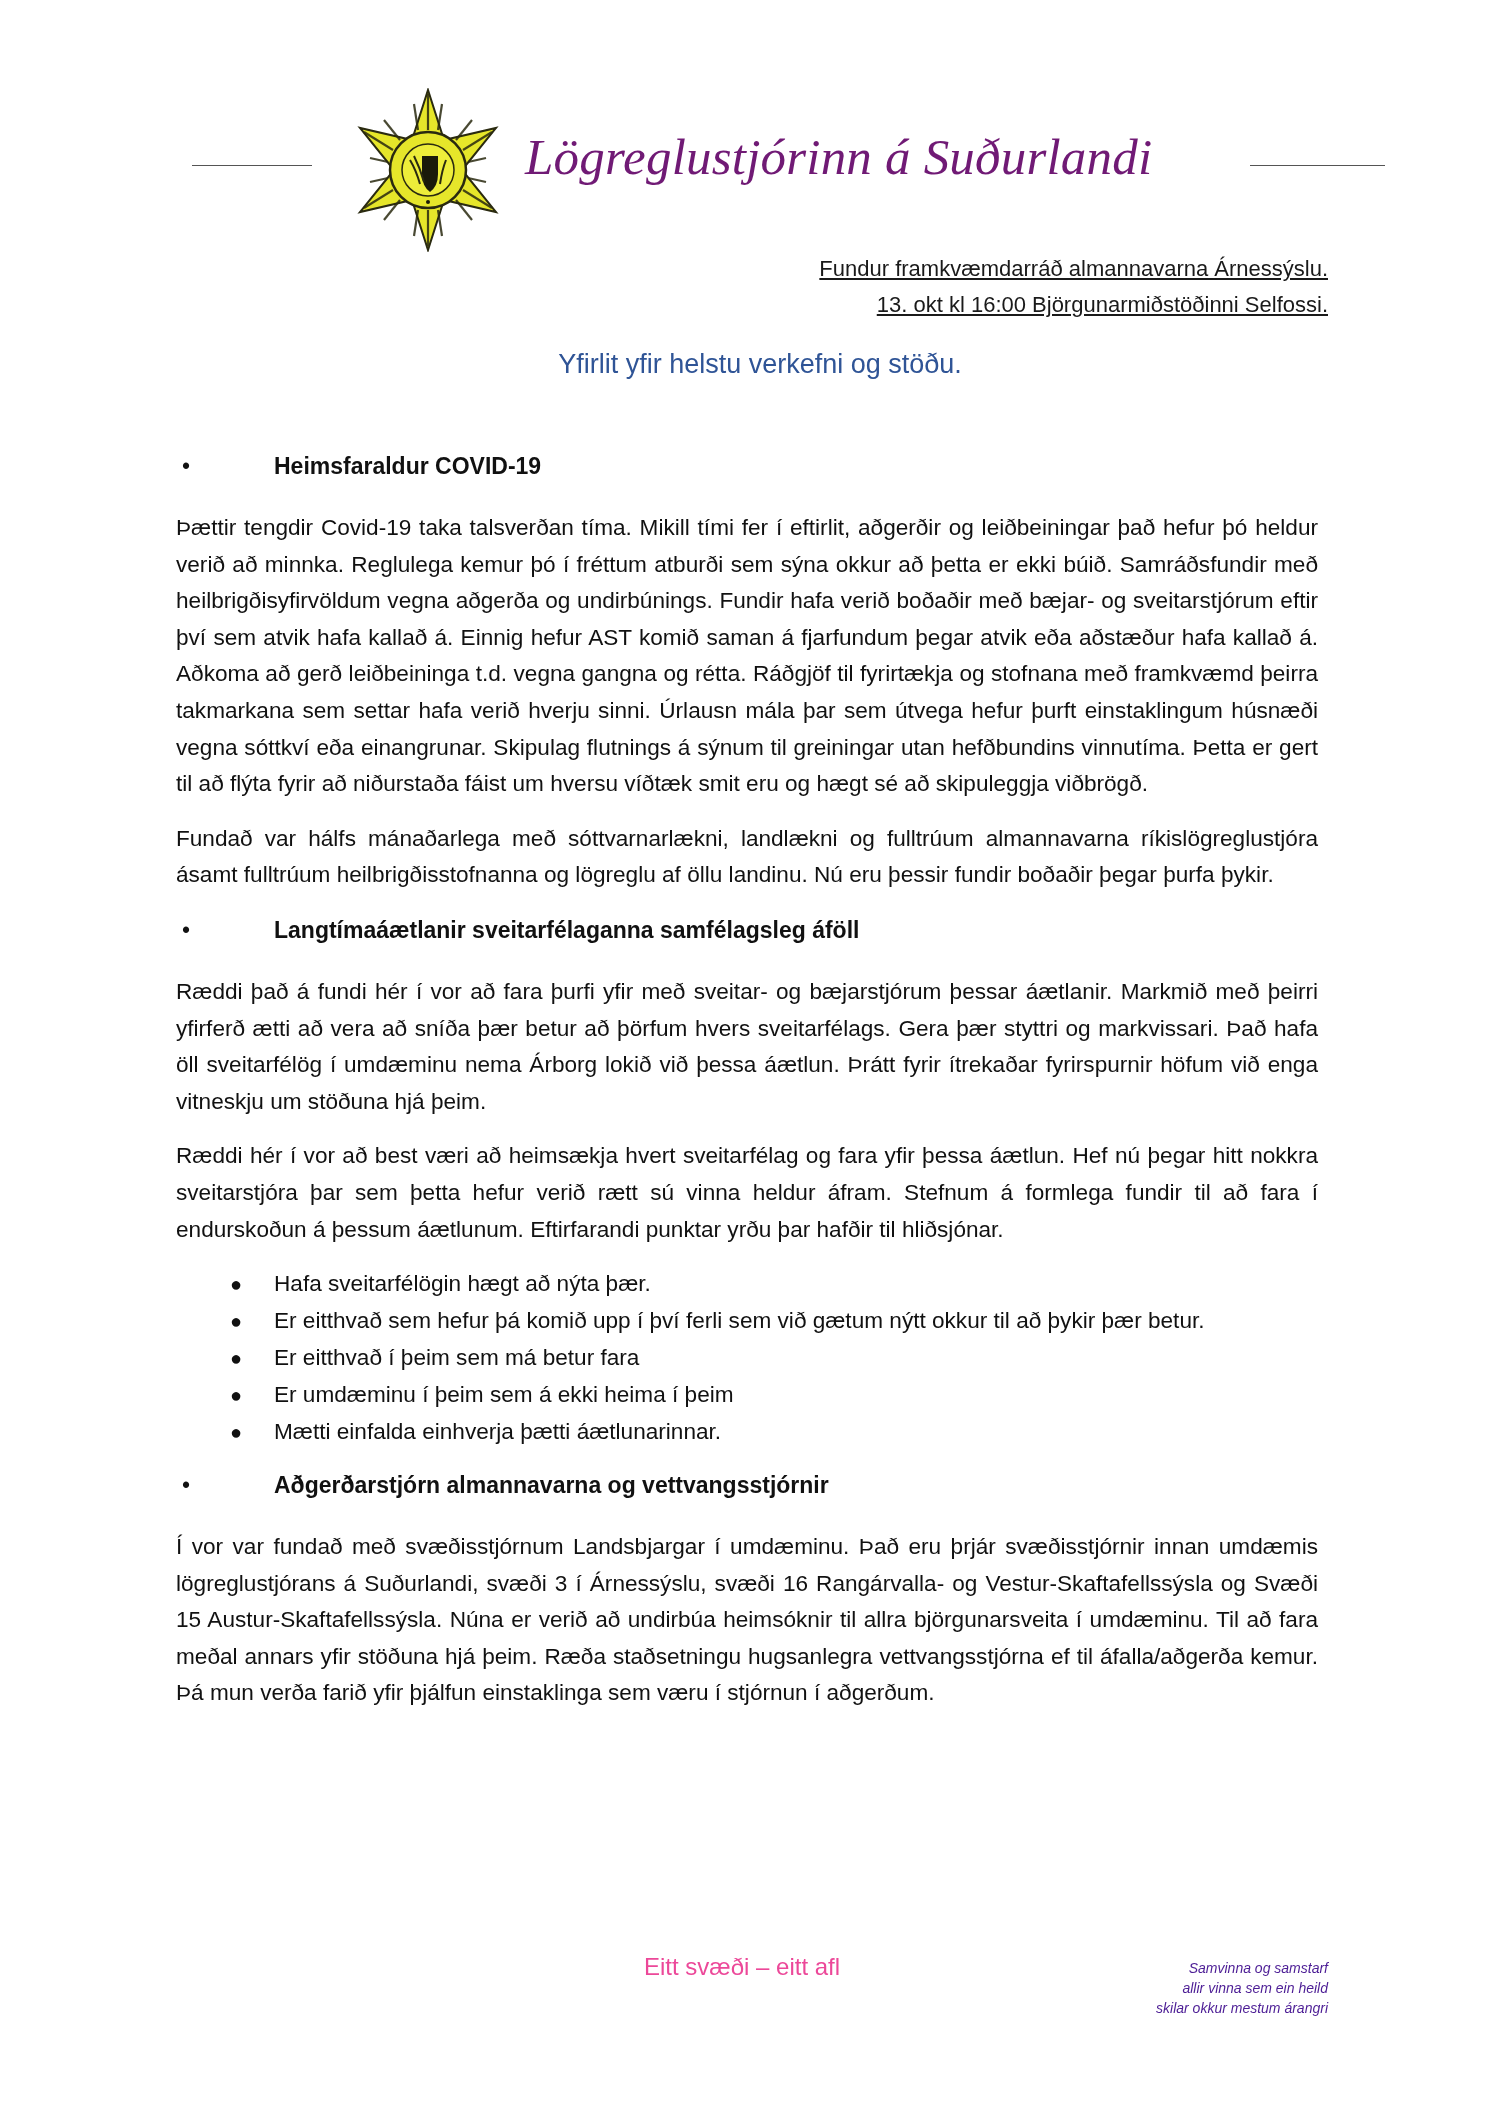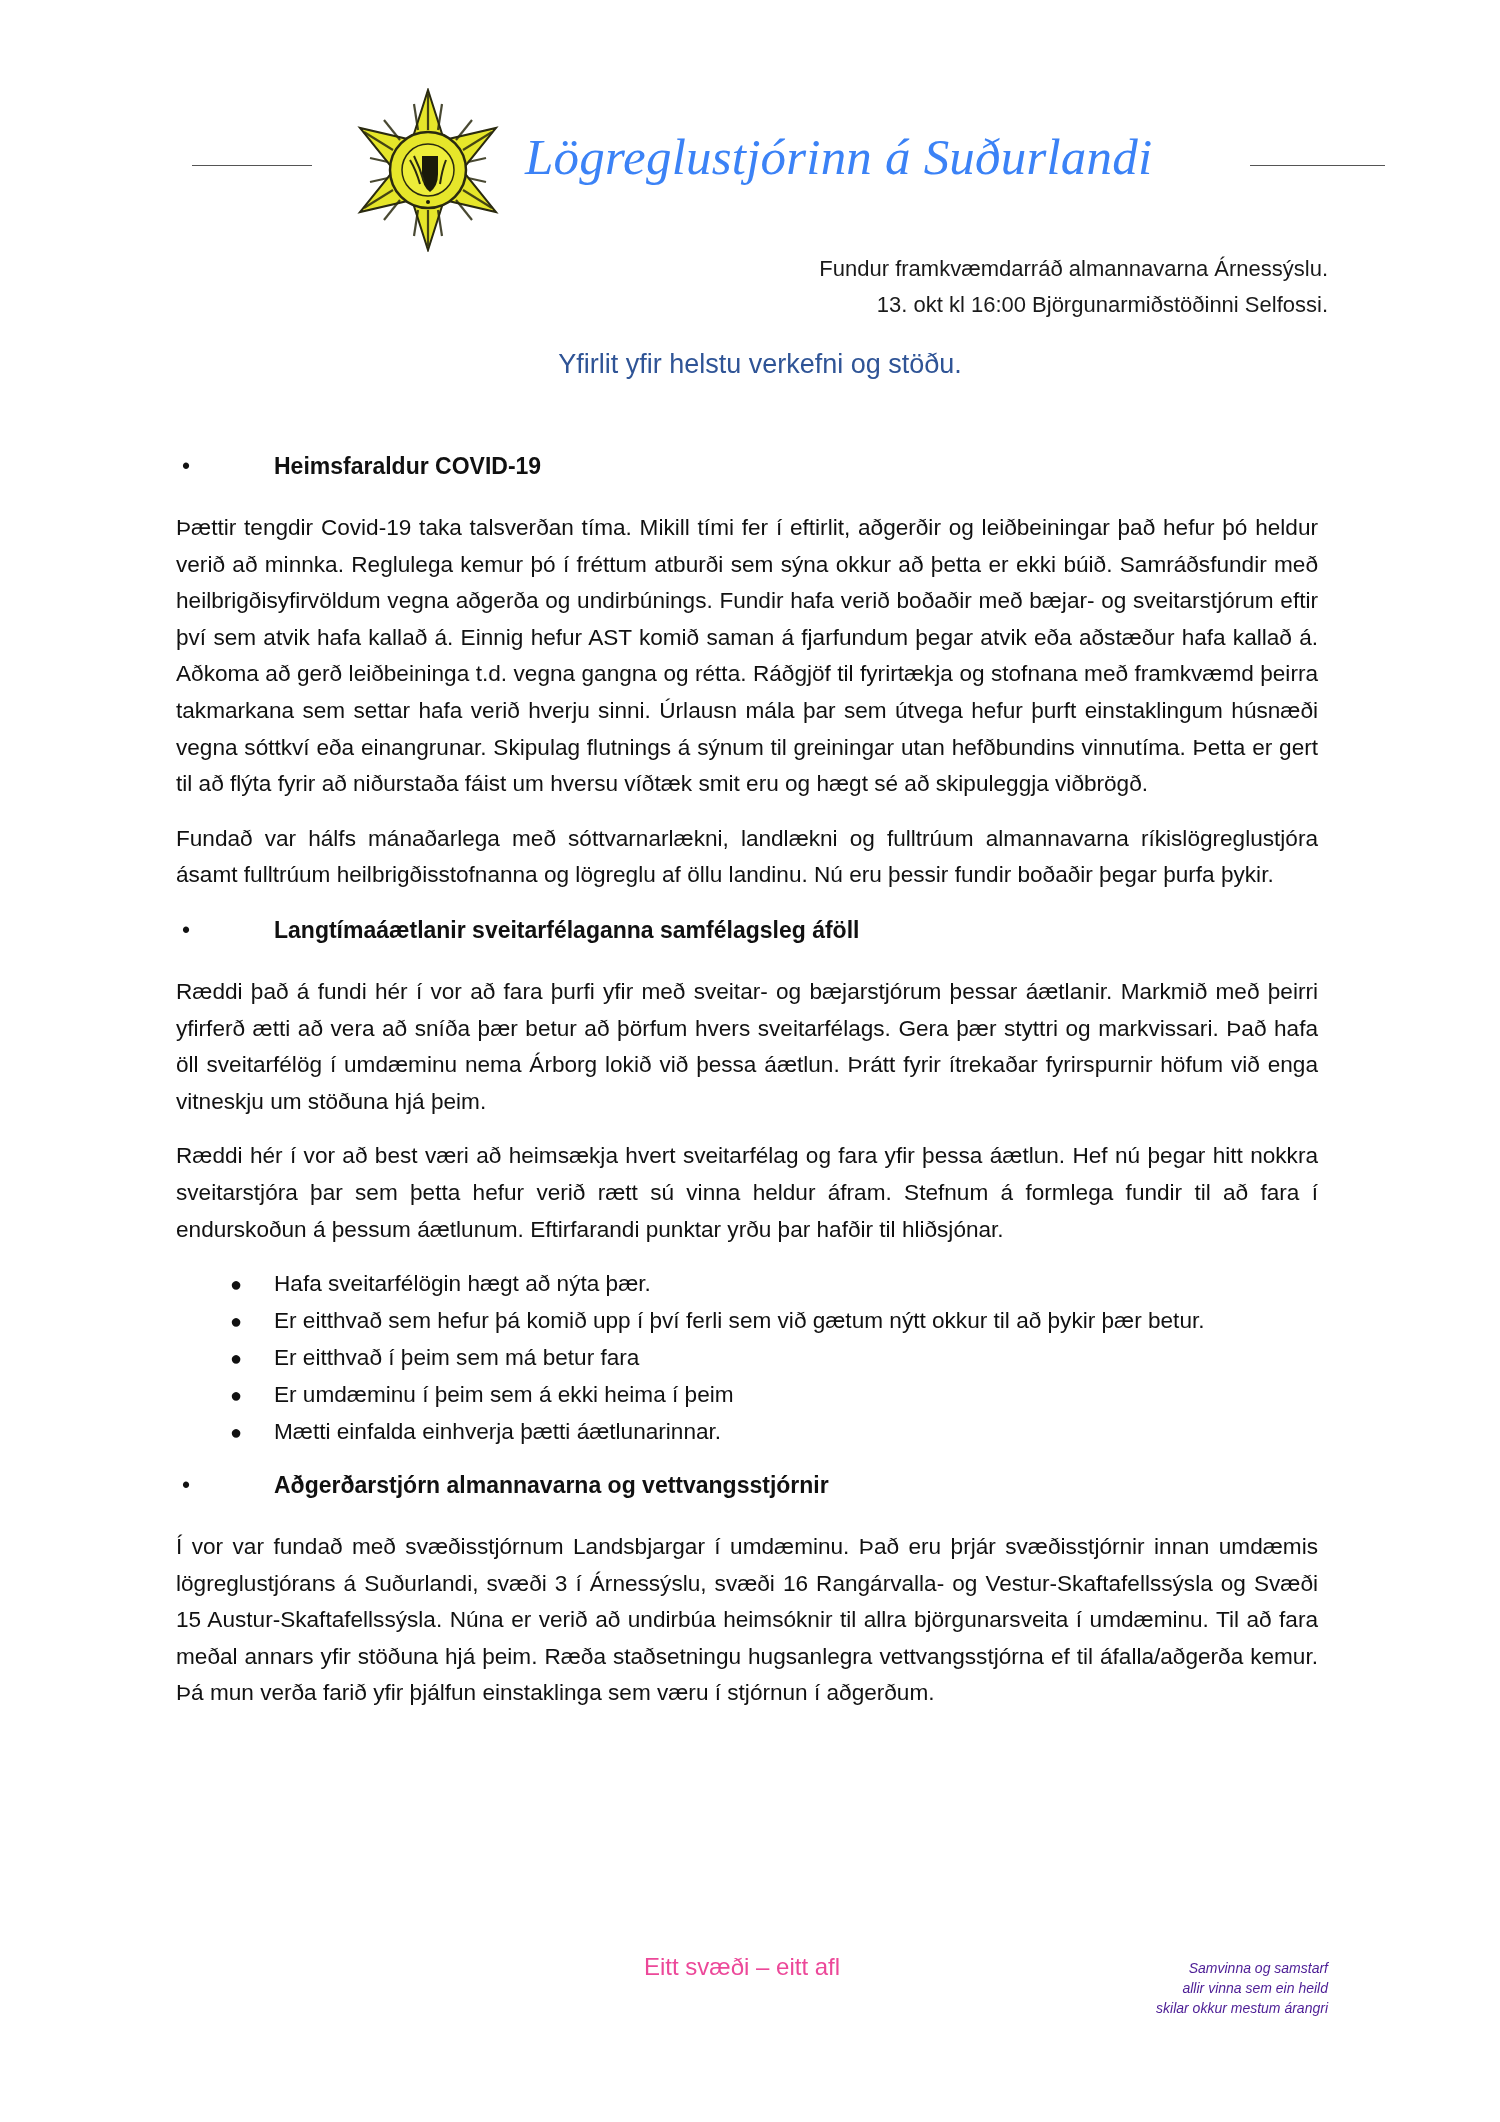--- a/index.html
+++ b/index.html
@@ -1,22 +1,22 @@
 <!DOCTYPE html>
 <html><head>
 <meta charset="utf-8">
 <style>
   html, body { margin: 0; padding: 0; background: #ffffff; }
   body { width: 1500px; height: 2122px; position: relative; overflow: hidden; font-family: "Liberation Sans", sans-serif; color: #111; }
   .rule { position: absolute; height: 1px; background: #555; top: 165px; }
   .rule.left { left: 192px; width: 120px; }
   .rule.right { left: 1250px; width: 135px; }
   .badge { position: absolute; left: 352px; top: 88px; width: 152px; height: 164px; }
-  .org-title { position: absolute; left: 525px; top: 128px; font-family: "Liberation Serif", serif; font-style: italic; font-size: 51px; color: #3b82f6; white-space: nowrap; letter-spacing: 0.2px; }
-  .meeting { position: absolute; right: 172px; text-align: left; font-size: 22px; color: #1a1a1a; white-space: nowrap; }
+  .org-title { position: absolute; left: 525px; top: 128px; font-family: "Liberation Serif", serif; font-style: italic; font-size: 51px; color: #701a75; white-space: nowrap; letter-spacing: 0.2px; }
+  .meeting { position: absolute; right: 172px; text-align: left; font-size: 22px; color: #1a1a1a; white-space: nowrap; text-decoration: underline; }
   .meeting.l1 { top: 256px; }
   .meeting.l2 { top: 292px; }
   .subtitle { position: absolute; left: 0; width: 1500px; text-align: center; top: 349px; font-size: 27px; color: #2f5496; padding-left: 16px; }
   .subtitle span { position: relative; left: -6px; }
   .content { position: absolute; left: 176px; width: 1152px; top: 448px; font-size: 22.6px; line-height: 36.6px; }
   .sec-head { position: relative; height: 36px; margin: 0 0 26px 0; font-weight: bold; font-size: 23px; }
   .sec-head .dot { position: absolute; left: 6px; top: 0; font-weight: normal; }
   .sec-head .txt { position: absolute; left: 98px; top: 0; white-space: nowrap; }
   p.para { margin: 0 10px 18px 0; text-align: justify; }
   ul.points { margin: 0 0 16px 0; padding: 0; list-style: none; }

